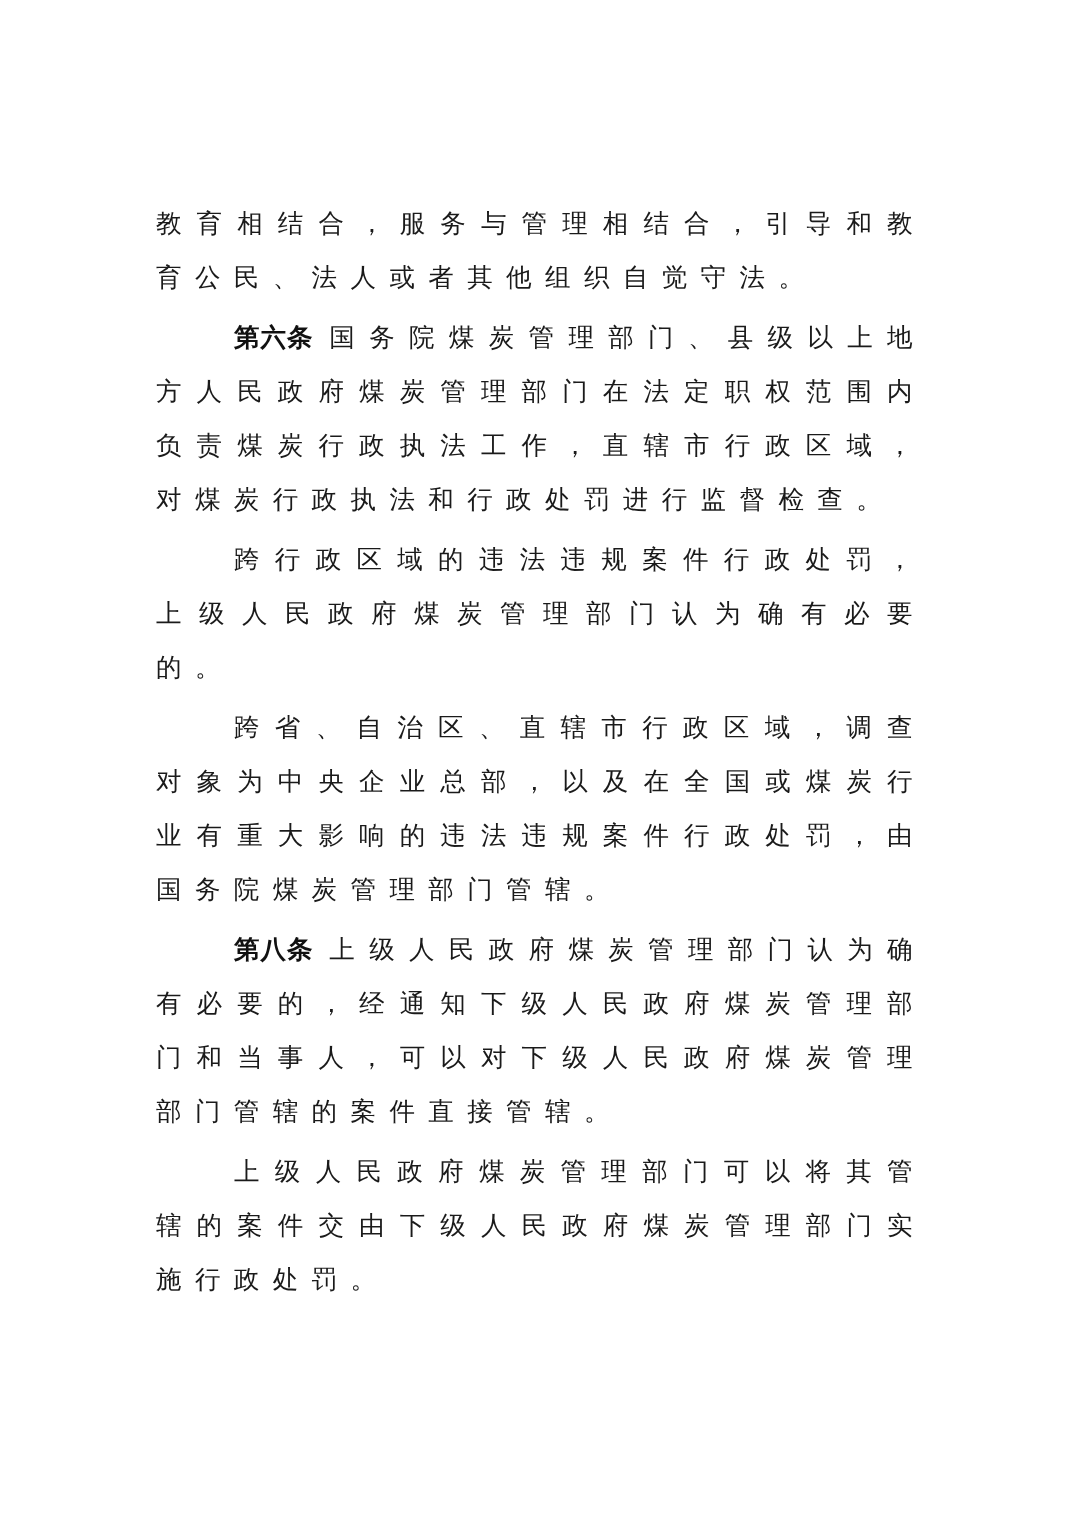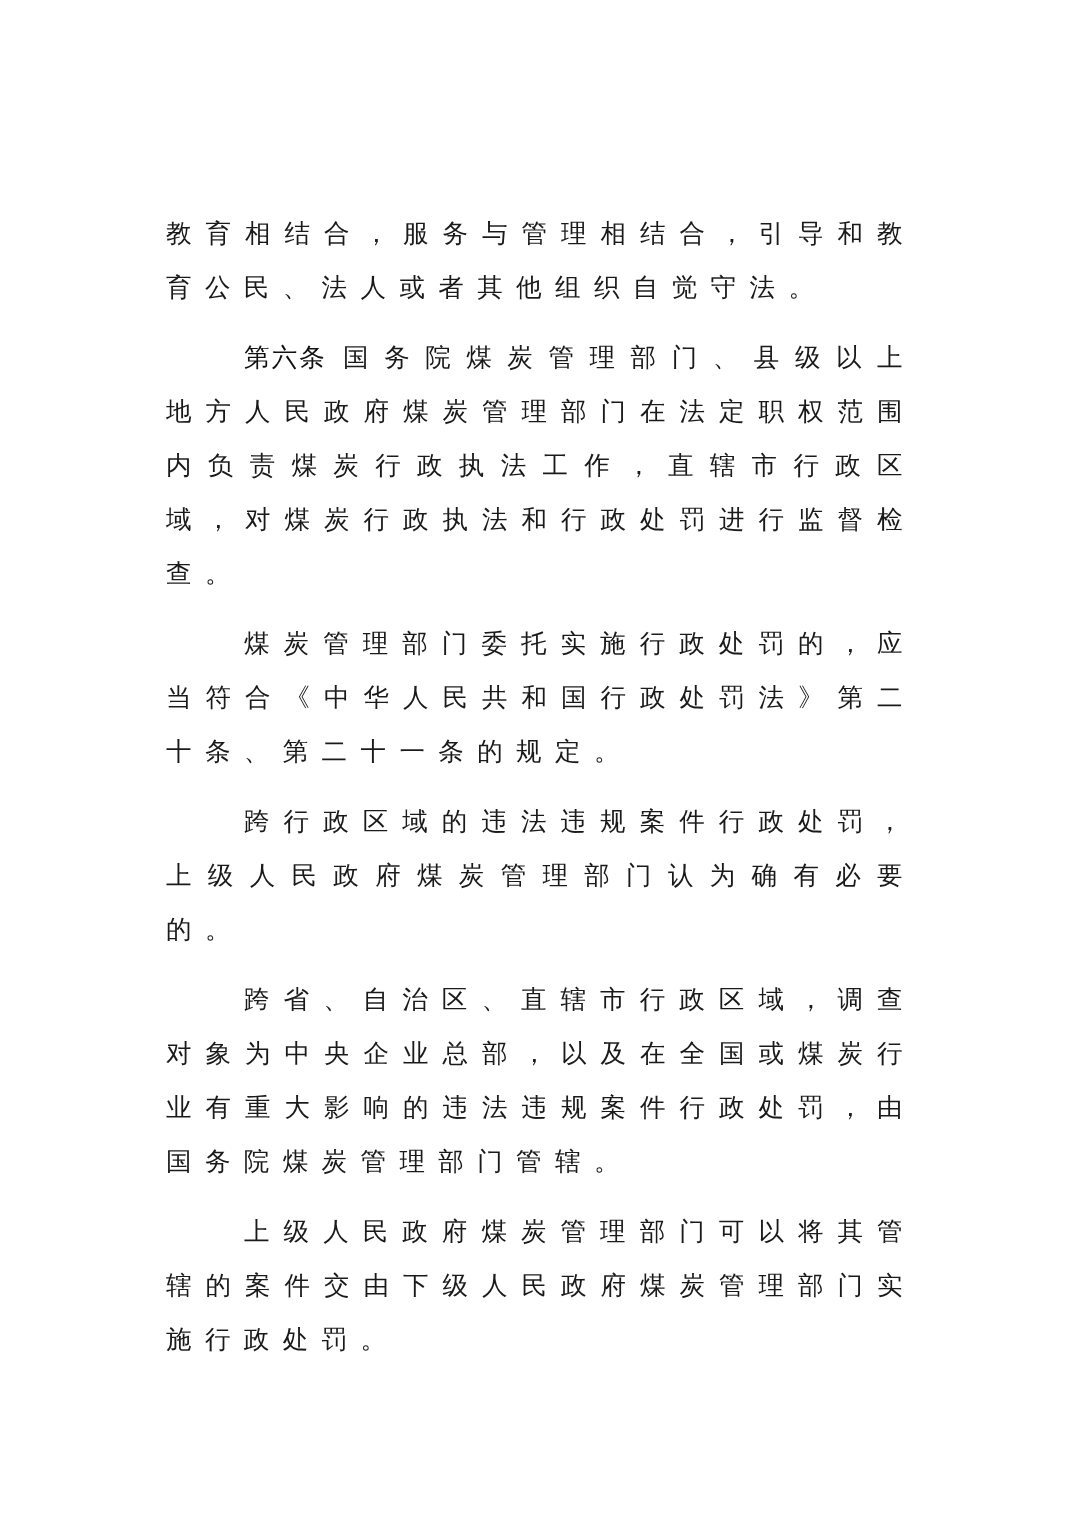--- a/index.html
+++ b/index.html
@@ -15,56 +15,56 @@
       font-family: "DejaVu Serif", "Liberation Serif", serif;
       color: #1a1a1a;
     }
     .page {
       position: absolute;
       left: 150px;
       top: 190px;
       width: 782px;
     }
     .para {
-      margin: 16px;
+      margin: 6px;
       font-size: 25.5px;
       line-height: 54px;
       letter-spacing: 13.4px;
       text-align: justify;
       text-justify: inter-character;
       word-break: break-all;
       font-weight: normal;
     }
     .para.indent {
       text-indent: 78px;
     }
     .article-no {
       font-family: "DejaVu Sans", "Liberation Sans", sans-serif;
-      font-weight: normal;
+      font-weight: bold;
       letter-spacing: 0;
       margin-right: 16px;
       color: #111111;
     }
   </style>
 </head>
 <body>
 
 <div class="page">
   <p class="para">
     <span>教育相结合，服务与管理相结合，引导和教育公民、法人或者其他组织自觉守法。</span>
   </p>
   <p class="para indent">
     <span class="article-no">第六条</span><span>国务院煤炭管理部门、县级以上地方人民政府煤炭管理部门在法定职权范围内负责煤炭行政执法工作，直辖市行政区域，对煤炭行政执法和行政处罚进行监督检查。</span>
   </p>
   <p class="para indent">
-    <span>煤炭管理部门委托实施行政处罚的，应当符合《中华人民共和国行政处罚法》第二十条、第二十一条的规定。</span>
-  </p>
-  <p class="para indent">
     <span>跨行政区域的违法违规案件行政处罚，上级人民政府煤炭管理部门认为确有必要的。</span>
   </p>
   <p class="para indent">
     <span>跨省、自治区、直辖市行政区域，调查对象为中央企业总部，以及在全国或煤炭行业有重大影响的违法违规案件行政处罚，由国务院煤炭管理部门管辖。</span>
+  </p>
+  <p class="para indent">
+    <span class="article-no">第八条</span><span>上级人民政府煤炭管理部门认为确有必要的，经通知下级人民政府煤炭管理部门和当事人，可以对下级人民政府煤炭管理部门管辖的案件直接管辖。</span>
   </p>
   <p class="para indent">
     <span>上级人民政府煤炭管理部门可以将其管辖的案件交由下级人民政府煤炭管理部门实施行政处罚。</span>
   </p>
 
 </div>
 
 </body></html>

